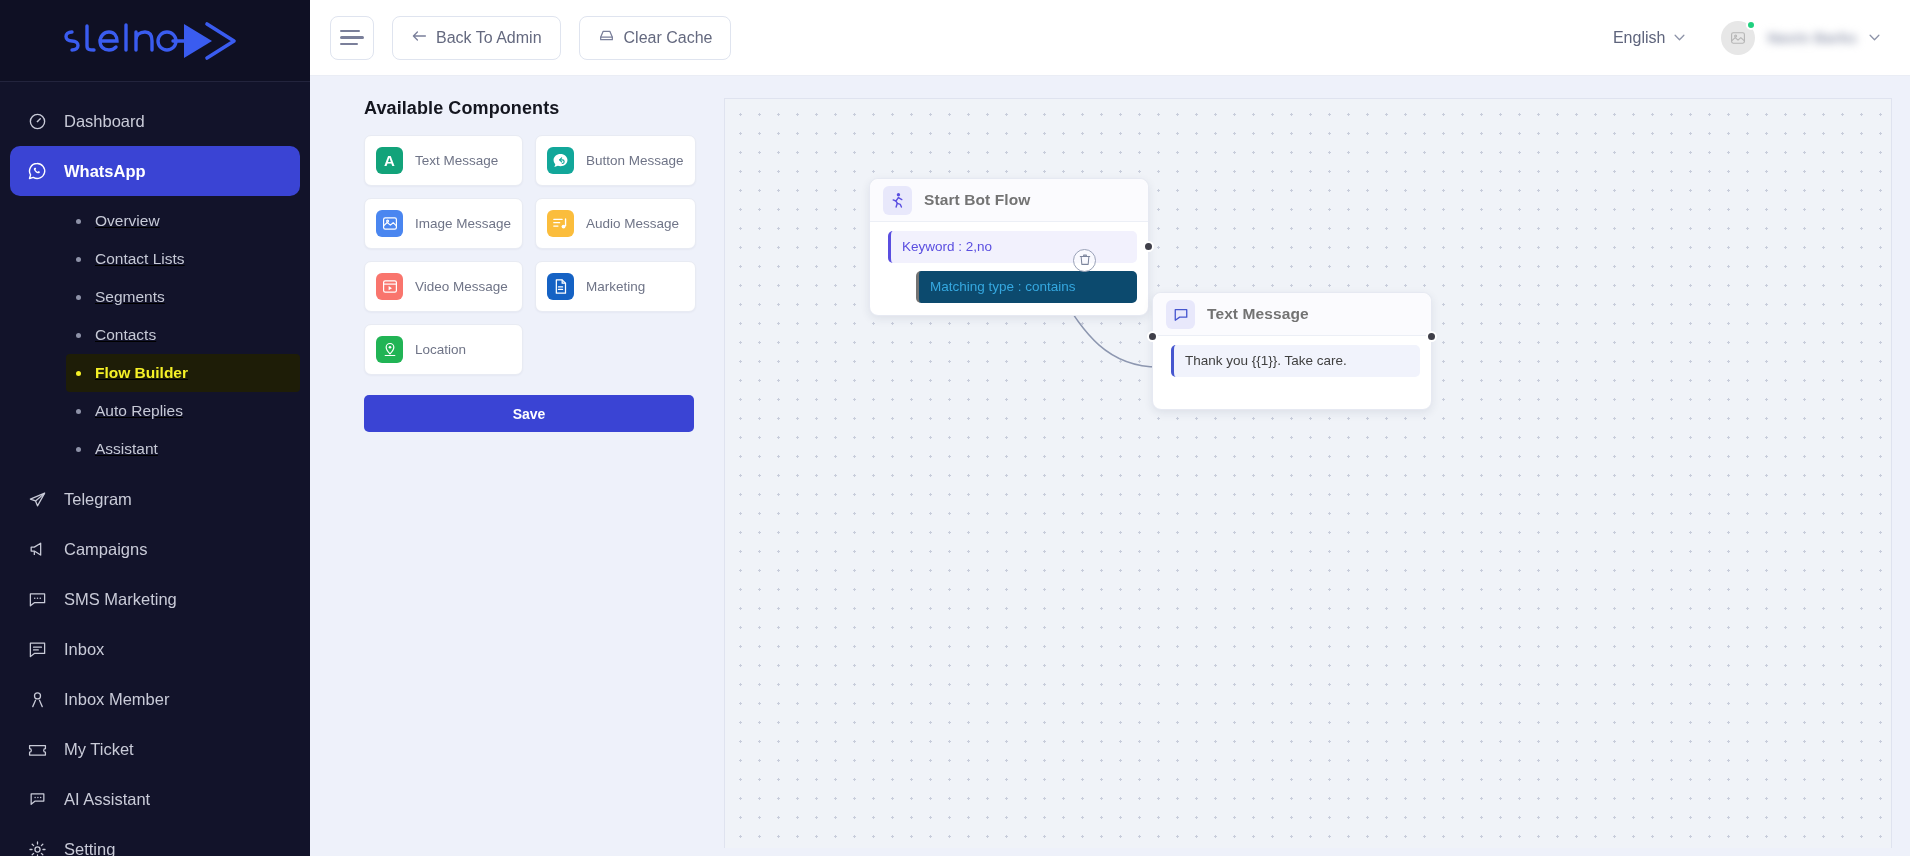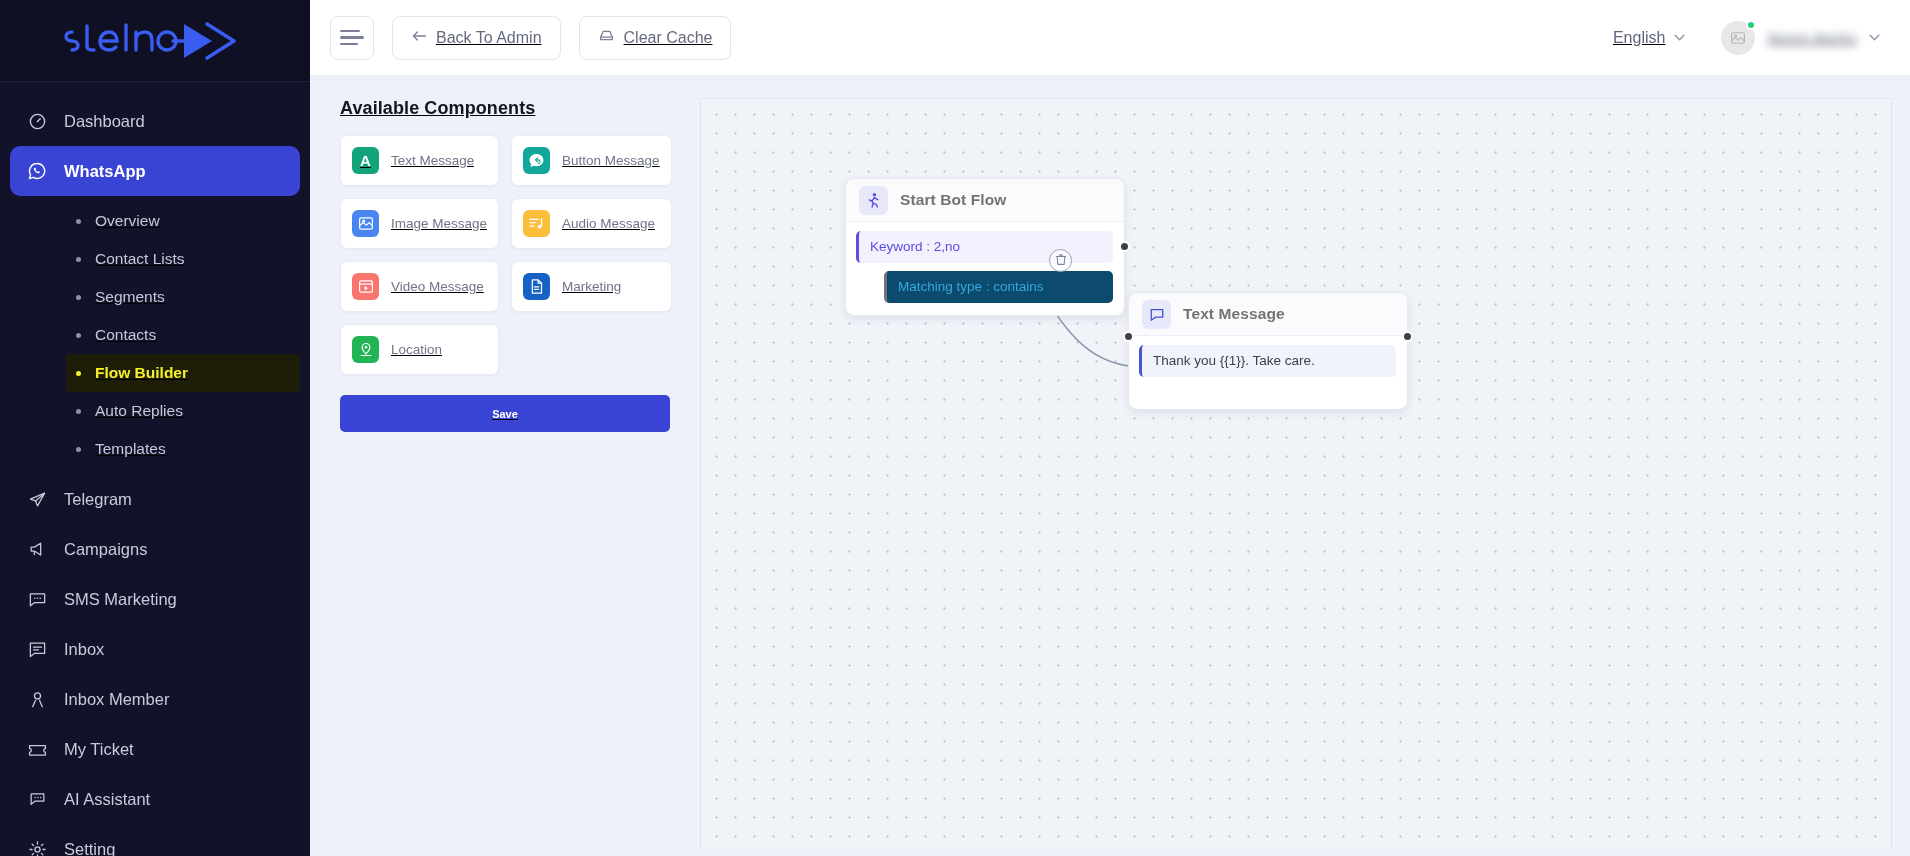--- a/index.html
+++ b/index.html
@@ -56,21 +56,21 @@
     color: #c6c9d6;
     font-size: 15.5px;
     cursor: pointer;
     border-radius: 4px;
   }
   .sub-item .bullet { width: 5px; height: 5px; border-radius: 50%; background: #8e92a8; flex: 0 0 5px; }
   .sub-item.active { background: #1e1d07; color: #f5f027; font-weight: bold; }
   .sub-item.active .bullet { background: #f5f027; }
 
   
-  .main { flex: 1; height: 848px; display: flex; flex-direction: column; background: #eef1fa; min-width: 0; text-decoration: underline; }
+  .main { flex: 1; height: 848px; display: flex; flex-direction: column; background: #eef1fa; min-width: 0; }
   .topbar {
     height: 76px; flex: 0 0 76px;
     background: #ffffff;
     display: flex; align-items: center;
     padding: 0 30px 0 20px;
     border-bottom: 1px solid #eaedf5;
   }
   .icon-btn {
     width: 44px; height: 44px;
     border: 1px solid #dfe4ef; border-radius: 8px;
@@ -112,41 +112,42 @@
     color: #9aa0b4; font-size: 15.5px; font-weight: bold;
     filter: blur(4.5px);
     user-select: none;
   }
 
   
   .body-area { flex: 1; display: flex; min-height: 0; padding: 22px 0 0 0; }
   .components {
     width: 390px; flex: 0 0 390px;
     padding: 0 30px 16px 30px;
+    margin-left: 24px;
   }
   .comp-title { font-size: 18px; font-weight: bold; color: #14161f; margin-bottom: 16px; letter-spacing: .1px; }
   .comp-grid { display: grid; grid-template-columns: 1fr 1fr; gap: 12px; }
   .comp-card {
     background: #fff; border: 1px solid #e8ebf3; border-radius: 7px;
     height: 51px; display: flex; align-items: center; gap: 12px;
     padding: 0 11px;
     cursor: grab;
     box-shadow: 0 1px 2px rgba(25,35,75,.04);
   }
   .comp-ico {
     width: 27px; height: 27px; border-radius: 6px; flex: 0 0 27px;
     display: flex; align-items: center; justify-content: center;
     color: #fff; font-size: 15px; font-weight: bold;
   }
   .comp-label { color: #6f7487; font-size: 13.5px; white-space: nowrap; overflow: hidden; text-overflow: ellipsis; }
   .save-btn {
     margin-top: 20px; width: 100%;
     height: 37px; border-radius: 5px;
     background: #3a44d4; border: none;
-    color: #fff; font-size: 11px; font-weight: bold;
+    color: #fff; font-size: 14px; font-weight: bold;
     display: flex; align-items: center; justify-content: center;
     cursor: pointer;
   }
 
   
   .canvas-wrap { flex: 1; min-width: 0; padding: 0 18px 0 0; }
   .canvas {
     position: relative; width: 100%; height: 100%;
     background-color: #f0f3f8;
     background-image: radial-gradient(#c8cddb 1.1px, transparent 1.1px);
@@ -171,21 +172,21 @@
     border-bottom: 1px solid #eceff6;
     background: #fbfbfe;
     border-radius: 9px 9px 0 0;
   }
   .node-head-ico {
     width: 29px; height: 29px; border-radius: 6px; flex: 0 0 29px;
     background: #e8e8fb;
     display: flex; align-items: center; justify-content: center;
   }
   .node-title { font-size: 15.5px; color: #737373; font-weight: bold; letter-spacing: .1px; }
-  .node-body { padding: 9px 11px 12px 10px; }
+  .node-body { padding: 9px 11px 12px 18px; }
   .field {
     border-radius: 5px;
     padding: 8px 11px;
     font-size: 13.5px;
     margin-bottom: 8px;
     line-height: 1.2;
   }
   .field:last-child { margin-bottom: 0; }
   .field.purple { background: #f2f1fd; border-left: 3px solid #5a4ee0; color: #5a4ee0; }
   .field.cyan { background: #0c4a6e; border-left: 3px solid #737373; color: #35a8e0; margin-left: 28px; }
@@ -274,21 +275,21 @@
         <div class="sub-item active">
           <span class="bullet"></span>
           <span>Flow Builder</span>
         </div>
         <div class="sub-item">
           <span class="bullet"></span>
           <span>Auto Replies</span>
         </div>
         <div class="sub-item">
           <span class="bullet"></span>
-          <span>Templates</span>
+          <span>Assistant</span>
         </div>
       </div>
 
       <div class="nav-item">
         <span class="nav-ico">
           <svg width="19" height="19" viewBox="0 0 24 24" fill="none" stroke="currentColor" stroke-width="1.6" stroke-linejoin="round">
               <path d="M21 4 L3 11.5 L9.5 13.8 L12 20 L21 4z"></path>
               <path d="M9.5 13.8 L21 4"></path>
             </svg>
         </span>

